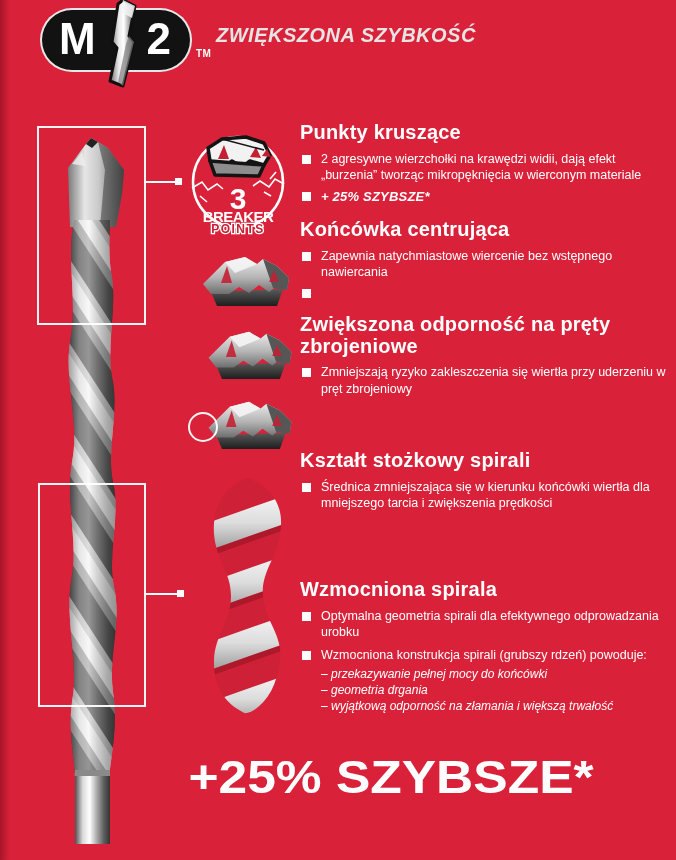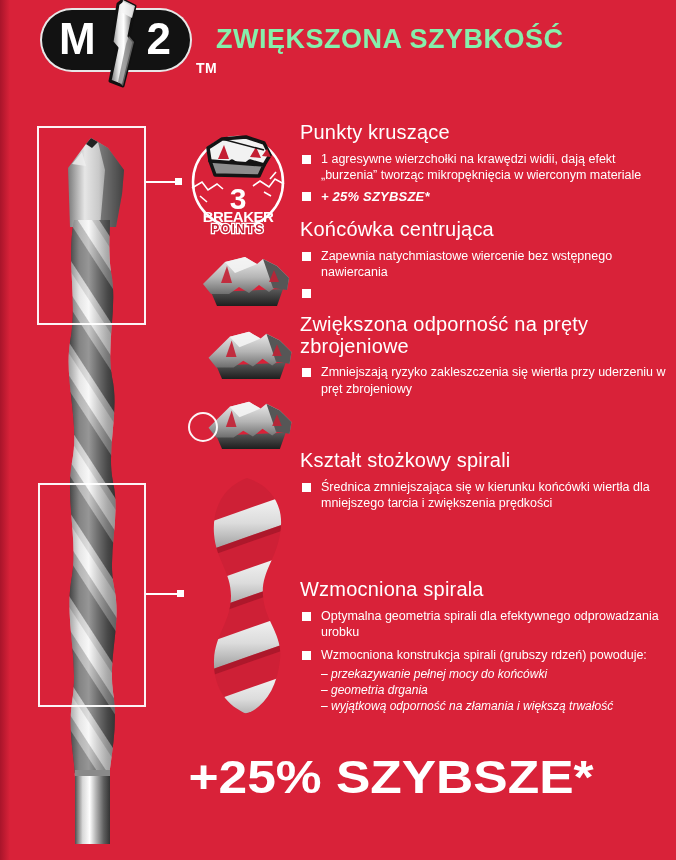--- a/index.html
+++ b/index.html
@@ -21,27 +21,28 @@
     background:#121212;border:2px solid rgba(255,255,255,.9);
     border-radius:34px;box-sizing:border-box;z-index:3;
   }
   .logo .m,.logo .two{
     position:absolute;top:4px;color:#fff;font-weight:bold;font-size:44px;
   }
   .logo .m{left:17px;}
   .logo .two{right:19px;}
   .logo-bit{position:absolute;left:54px;top:-12px;z-index:4;}
   .tm{
-    position:absolute;left:196px;top:60px;color:#fff;font-size:14px;
+    position:absolute;left:196px;top:48px;color:#fff;font-size:10px;
     font-weight:bold;letter-spacing:.5px;z-index:3;
   }
   .hdr-title{
     position:absolute;left:216px;top:24px;width:450px;
-    color:#86efac;font-weight:bold;font-size:27px;letter-spacing:.5px;
+    color:#e5e5e5;font-weight:bold;font-size:20px;letter-spacing:.5px;
     white-space:nowrap;
+    font-style:italic;
   }
   
   .bit-photo{position:absolute;left:42px;top:132px;}
   .frame{
     position:absolute;border:2px solid rgba(255,255,255,.95);
     box-sizing:border-box;z-index:5;
   }
   .frame1{left:37px;top:126px;width:109px;height:199px;}
   .frame2{left:38px;top:483px;width:108px;height:224px;}
   .conn{position:absolute;background:#fff;z-index:5;}
@@ -53,21 +54,21 @@
   .tip3{position:absolute;left:203px;top:397px;}
   .hl-circle{
     position:absolute;left:188px;top:412px;width:30px;height:30px;
     border:2px solid rgba(255,255,255,.95);border-radius:50%;
     box-sizing:border-box;z-index:6;
   }
   .spiral{position:absolute;left:201px;top:476px;}
   
   .section{position:absolute;left:300px;width:370px;color:#fff;}
   .sec-h{
-    font-size:20px;font-weight:normal;line-height:1.08;margin:0 0 7px 0;
+    font-size:20px;font-weight:bold;line-height:1.08;margin:0 0 7px 0;
     letter-spacing:.2px;
   }
   .bullet{display:flex;margin:0 0 4px 0;}
   .sq{
     flex:0 0 auto;width:9px;height:9px;background:#fff;margin:4px 10px 0 2px;
   }
   .bt{font-size:12.5px;line-height:1.32;}
   .bt-bold{font-weight:bold;font-size:13px;letter-spacing:.2px;font-style:italic;}
   .subitem{font-size:12px;line-height:1.32;margin-left:21px;font-style:italic;}
   
@@ -230,21 +231,21 @@
       <polygon points="-8,80 100,42 100,48 -8,86" fill="#8c0f20" opacity=".5"></polygon>
       <polygon points="-8,140 100,102 100,108 -8,146" fill="#8c0f20" opacity=".5"></polygon>
       <polygon points="-8,200 100,162 100,168 -8,206" fill="#8c0f20" opacity=".5"></polygon>
     </g>
   </svg>
 
   <div class="section" style="top:122px;">
     <h2 class="sec-h">Punkty kruszące</h2>
     <div class="bullet">
       <span class="sq"></span>
-      <span class="bt">1 agresywne wierzchołki na krawędzi widii, dają efekt „burzenia” tworząc mikropęknięcia w wierconym materiale</span>
+      <span class="bt">2 agresywne wierzchołki na krawędzi widii, dają efekt „burzenia” tworząc mikropęknięcia w wierconym materiale</span>
     </div>
     <div class="bullet">
       <span class="sq"></span>
       <span class="bt bt-bold">+ 25% SZYBSZE*</span>
     </div>
   </div>
 
   <div class="section" style="top:219px;">
     <h2 class="sec-h">Końcówka centrująca</h2>
     <div class="bullet">

